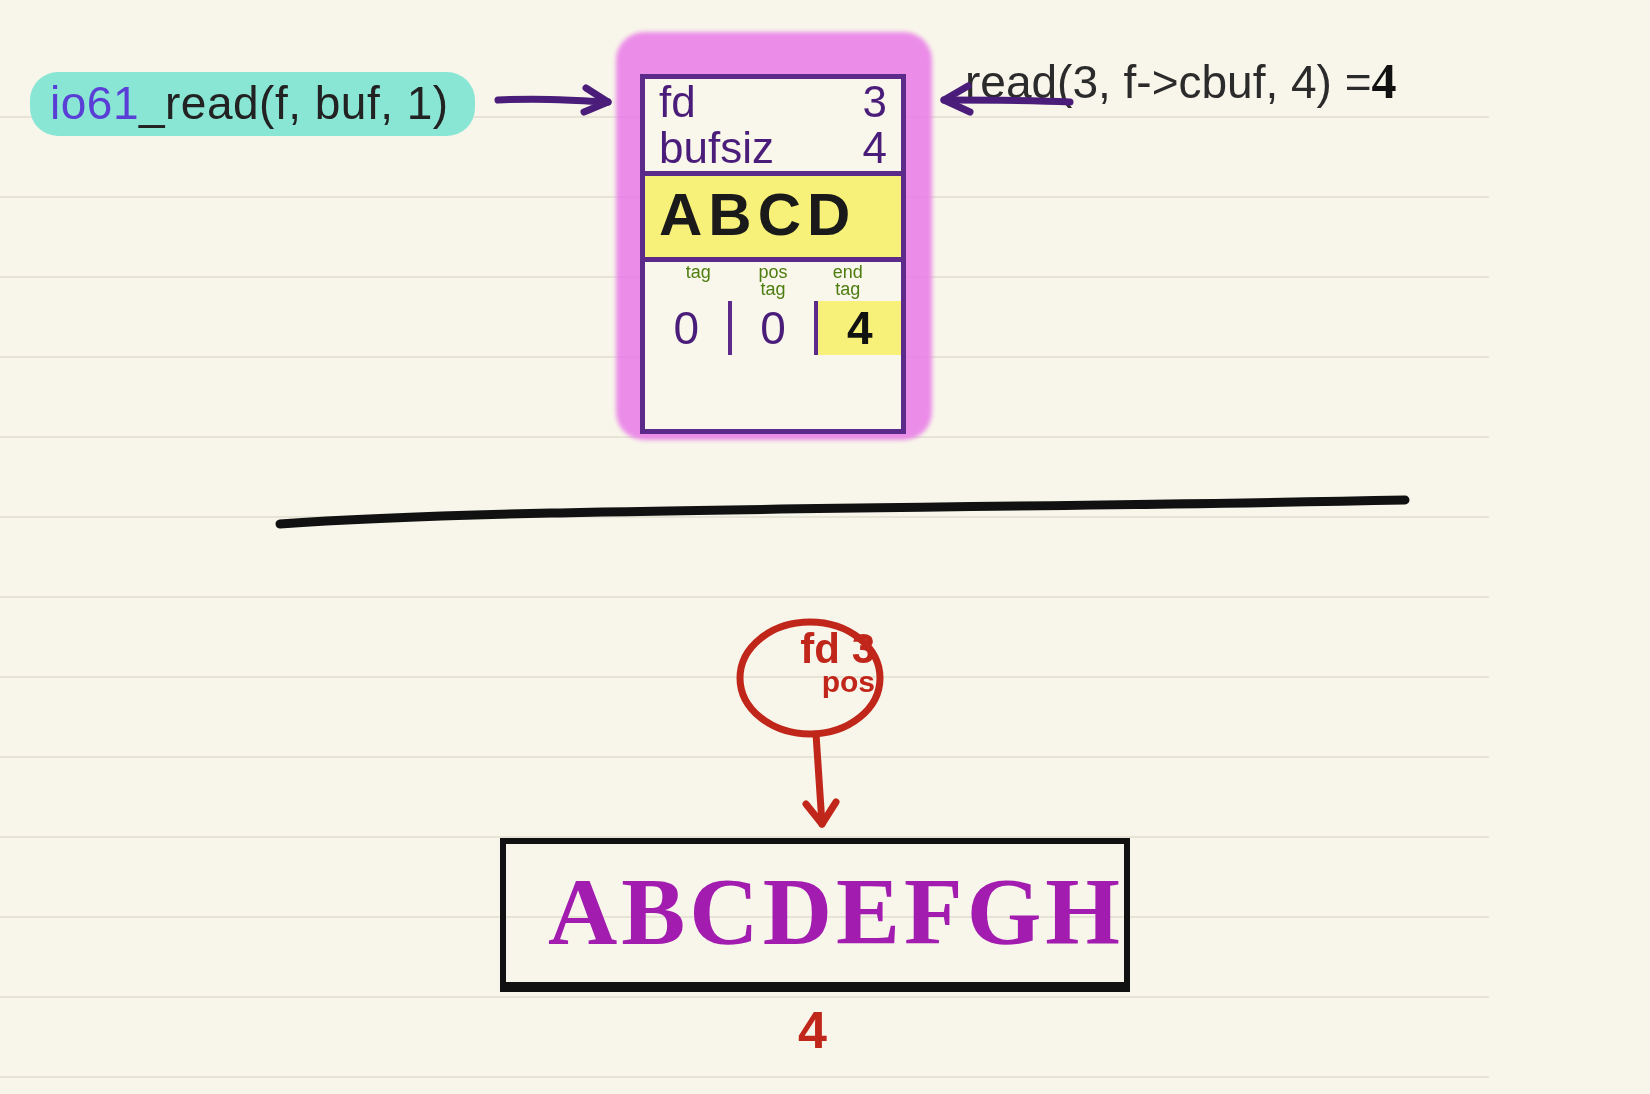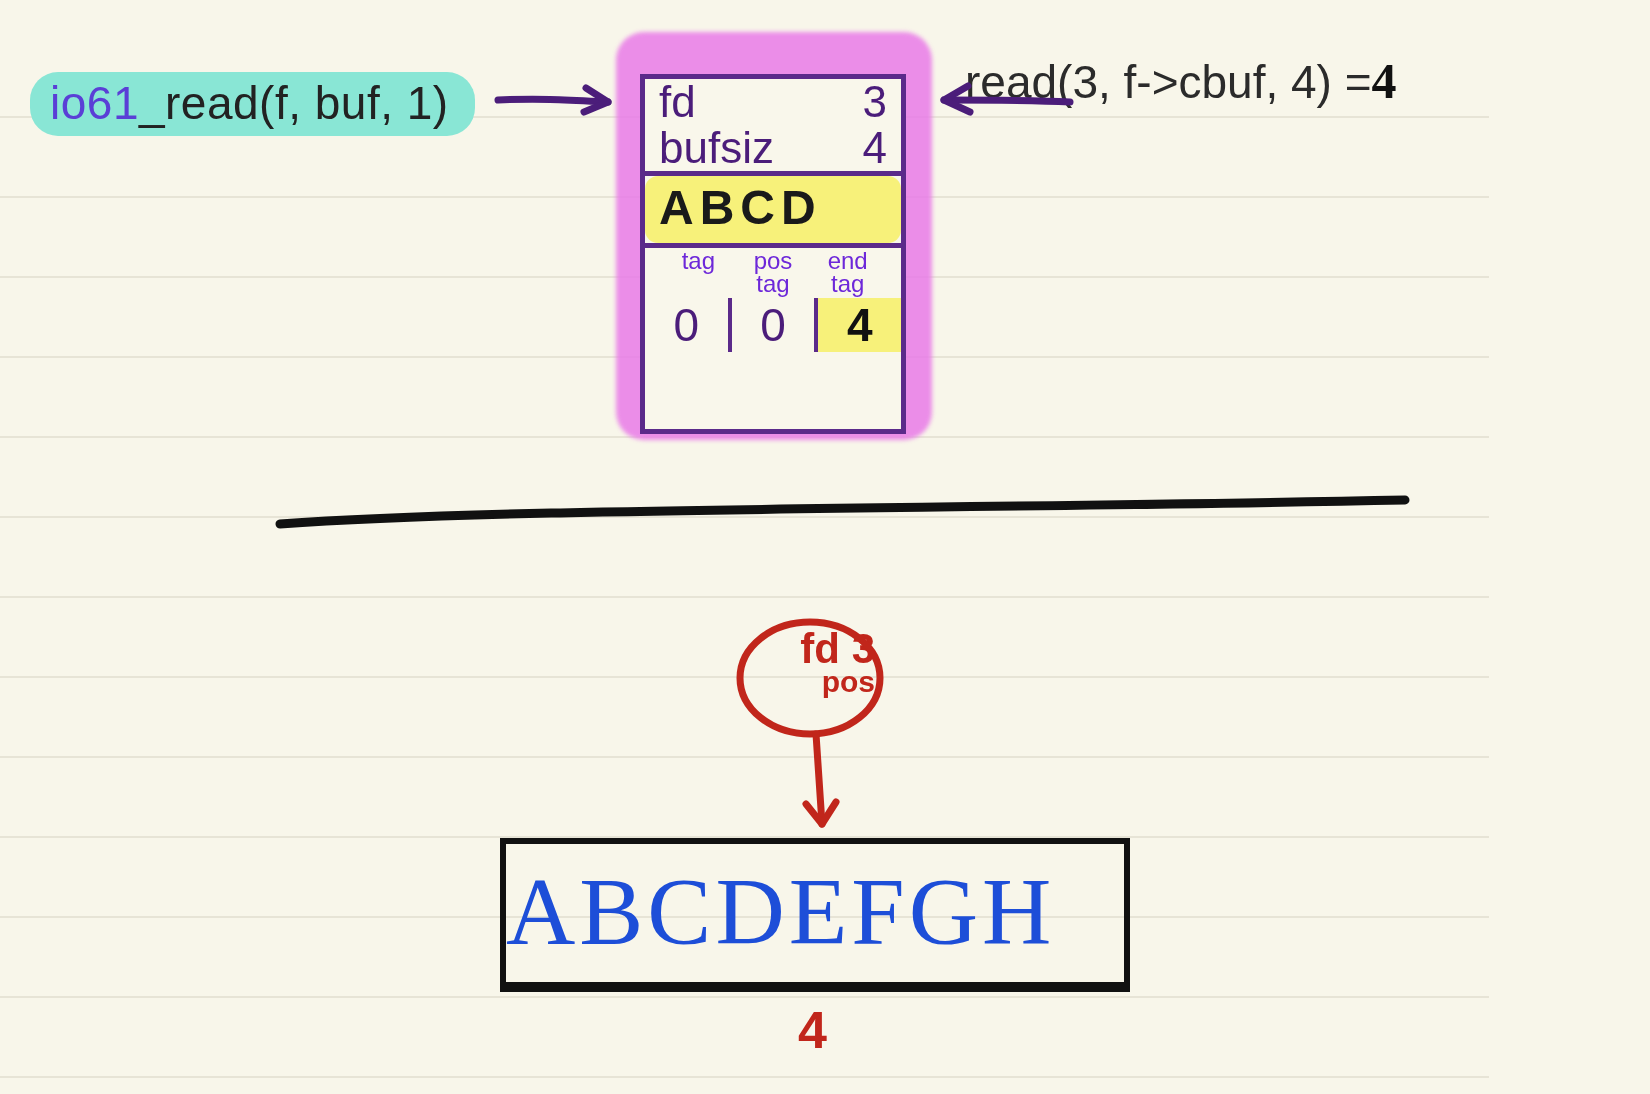--- a/index.html
+++ b/index.html
@@ -70,31 +70,30 @@
     display: flex; justify-content: space-between;
     padding: 0 14px;
     font-size: 44px;
     line-height: 1.05;
     border-bottom: 0;
   }
   .structbox .divider { border-top: 5px solid #5b2a8a; }
   .structbox .cbuf {
     background: #f7f17a;
     font-weight: 700;
-    font-size: 48px;
+    font-size: 60px;
     color: #1a1a1a;
     padding: 4px 14px 8px;
     letter-spacing: 6px;
-    border-radius: 13px;
   }
   .structbox .tagsrow {
     display: flex;
     padding: 2px 16px 0;
-    font-size: 24px;
-    color: #6d28d9;
+    font-size: 18px;
+    color: #4d7c0f;
     justify-content: space-between;
   }
   .structbox .tagsrow div { text-align: center; flex: 1; line-height: 0.95; }
   .structbox .numsrow {
     display: flex;
     font-size: 46px;
     color: #4b1d7a;
     justify-content: space-between;
     padding: 2px 0 6px;
   }
@@ -123,25 +122,25 @@
   }
   .fdpos .sub { font-size: 30px; display: block; }
 
   
   .filebox {
     position: absolute;
     top: 838px; left: 500px;
     width: 630px; height: 150px;
     border: 6px solid #111;
     box-sizing: border-box;
-    text-align: left;
+    text-align: right;
     font-size: 96px;
     letter-spacing: 4px;
-    color: #1d4ed8;
-    font-weight: 400;
+    color: #a21caf;
+    font-weight: 700;
     line-height: 136px;
     font-family: "Comic Sans MS", cursive;
     background: transparent;
   }
   .filebox::after {
     content: "";
     position: absolute;
     left: -6px; right: -6px; bottom: -10px;
     border-bottom: 6px solid #111;
   }

